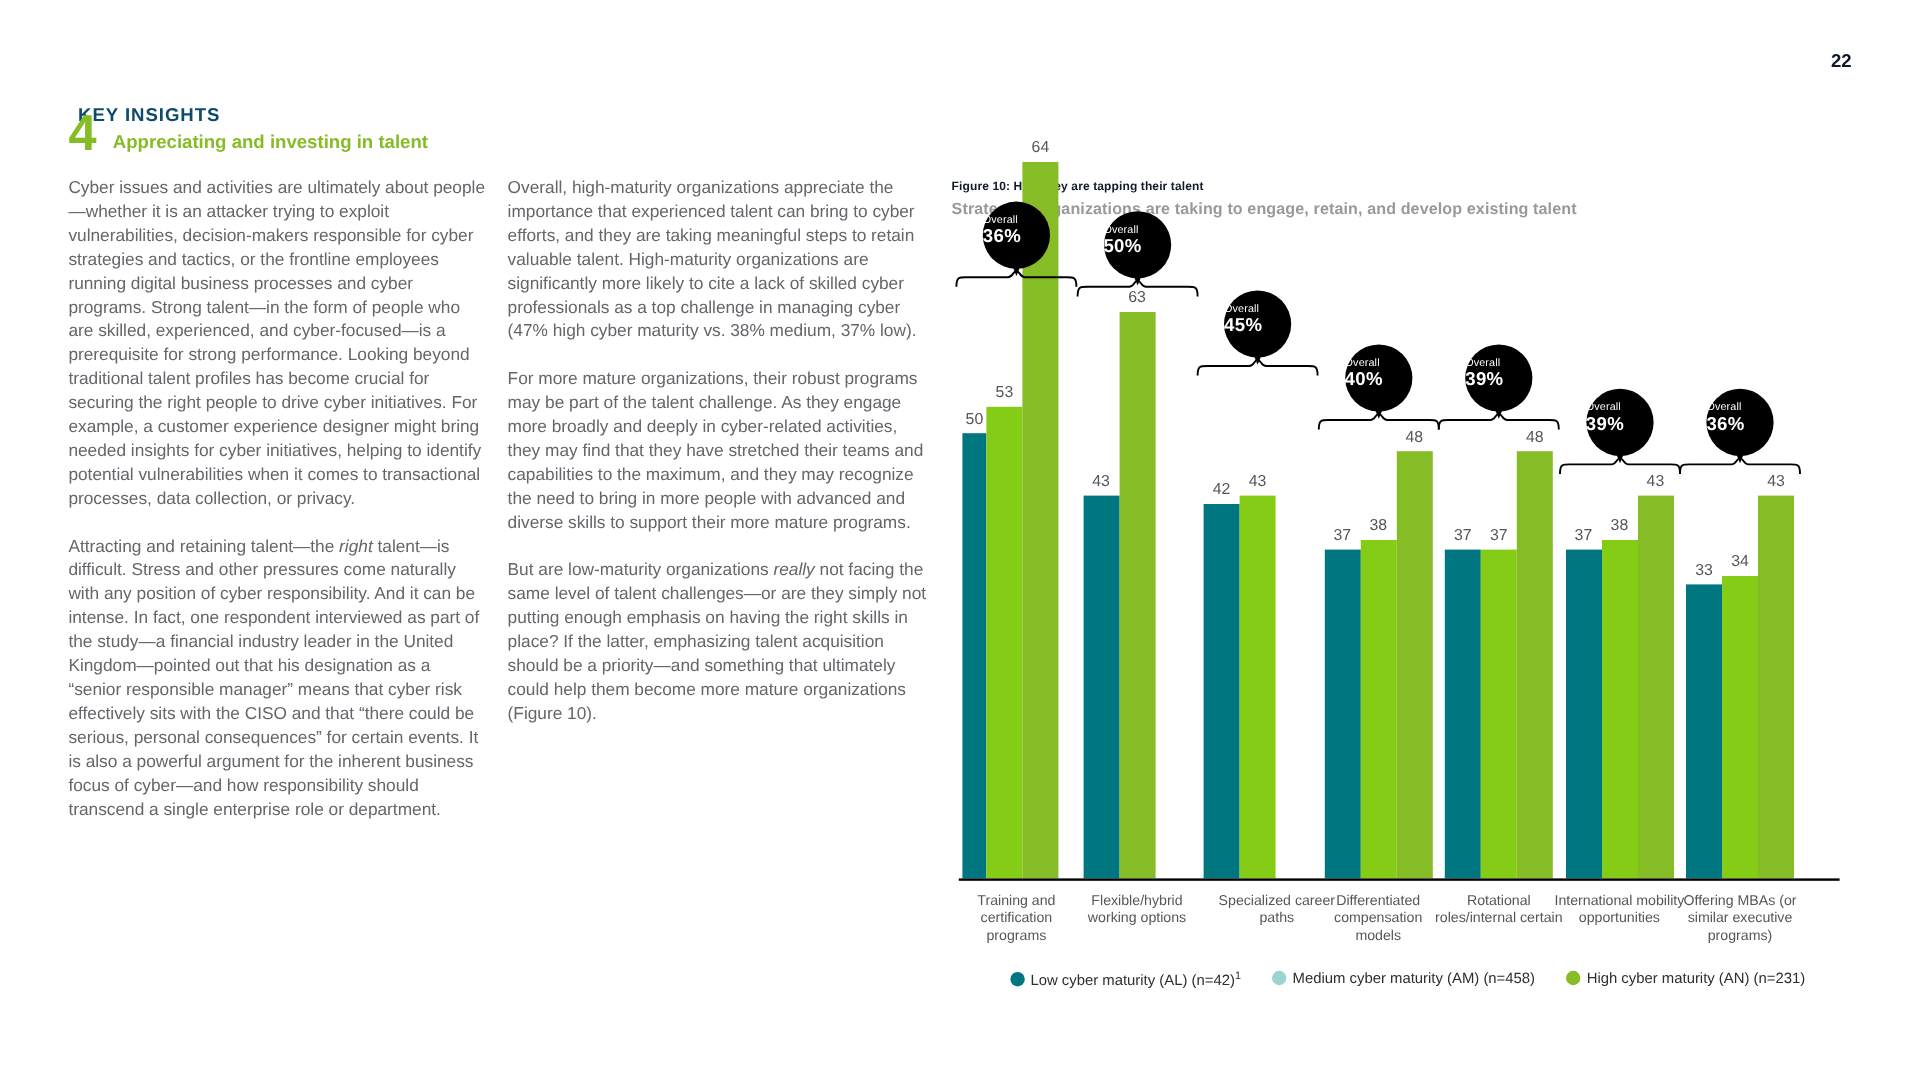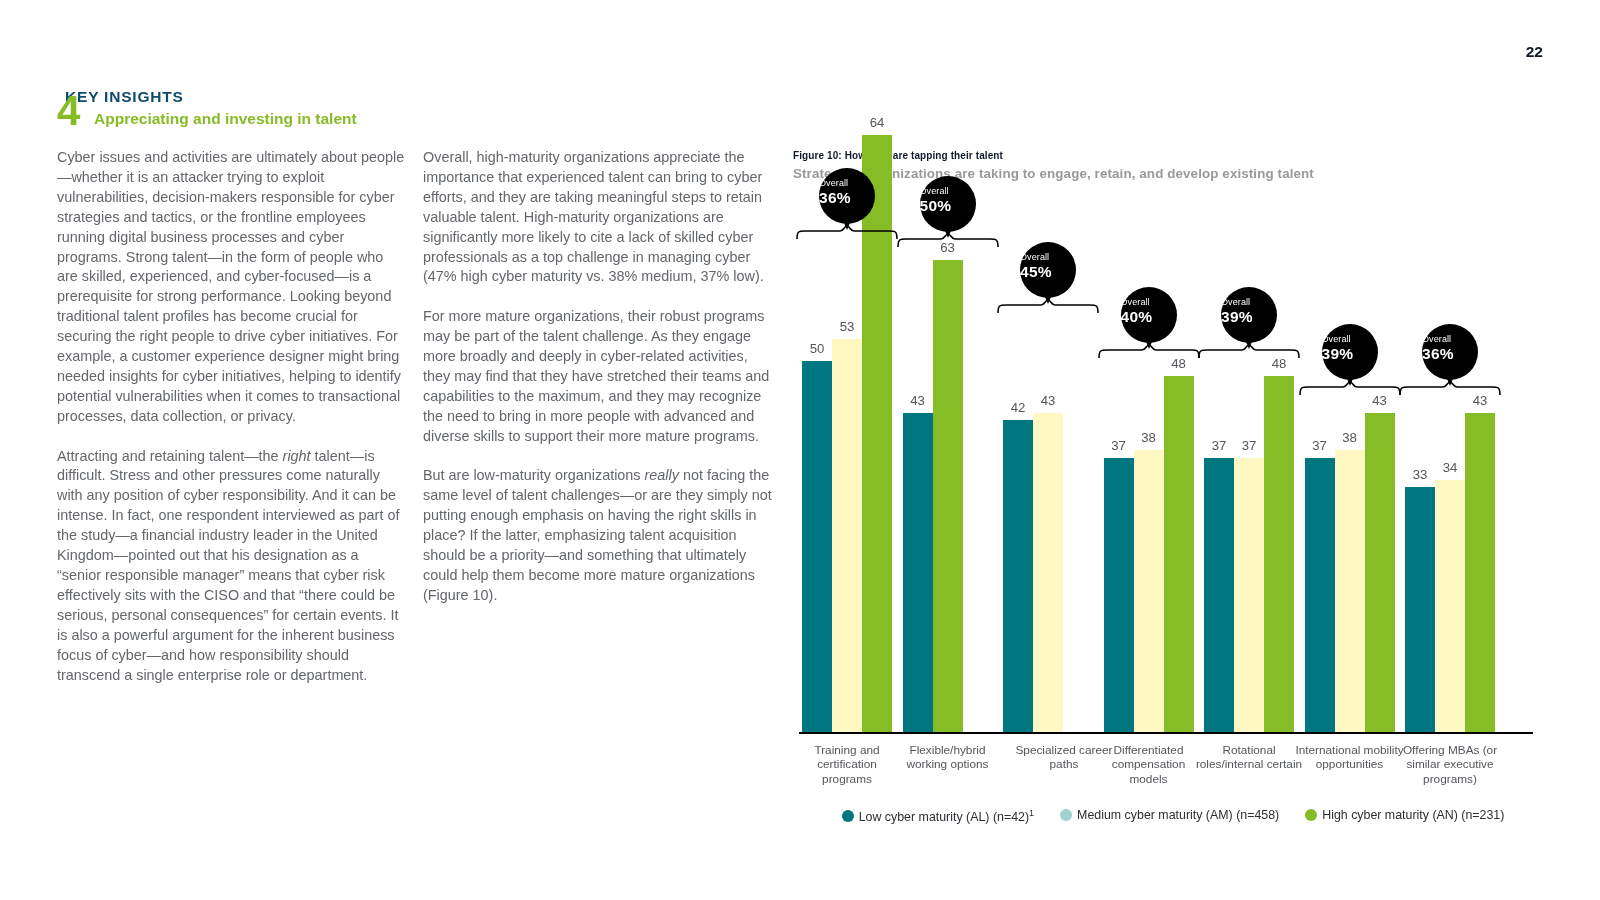--- a/index.html
+++ b/index.html
@@ -69,21 +69,21 @@
 
   .group {
     position: absolute; bottom: 1px; height: 534px;
   }
   .bars {
     position: absolute; bottom: 0; left: 0; display: flex;
     align-items: flex-end; height: 534px;
   }
   .bar { position: relative; }
   .bar.low { background: #007681; }
-  .bar.med { background: #fef9c3; }
+  .bar.med { background: #84cc16; }
   .bar.high { background: #86BC25; }
   .bar .vlabel {
     position: absolute; left: 50%; transform: translateX(-50%);
     top: -20px; font-size: 13.2px; color: #53565A; white-space: nowrap;
   }
 
   
   .balloon {
     position: absolute; transform: translateX(-50%);
     width: 56px; height: 56px;
@@ -151,21 +151,21 @@
 
   <div class="fig">
     <div class="fig-title">Figure 10: How they are tapping their talent</div>
     <div class="fig-sub">Strategies organizations are taking to engage, retain, and develop existing talent</div>
   </div>
 
   <div class="chart-wrap">
     <div class="plot" id="plot">
         <div class="group" style="left: 9px; width: 90px;">
           <div class="bars">
-            <div class="bar low" style="width: 30px; height: 371px;">
+            <div class="bar low" style="width: 20px; height: 371px;">
               <span class="vlabel">50</span>
             </div>
             <div class="bar med" style="width: 30px; height: 393px;">
               <span class="vlabel">53</span>
             </div>
             <div class="bar high" style="width: 30px; height: 597px; margin-top: 20px;">
               <span class="vlabel">64</span>
             </div>
           </div>
         </div>

